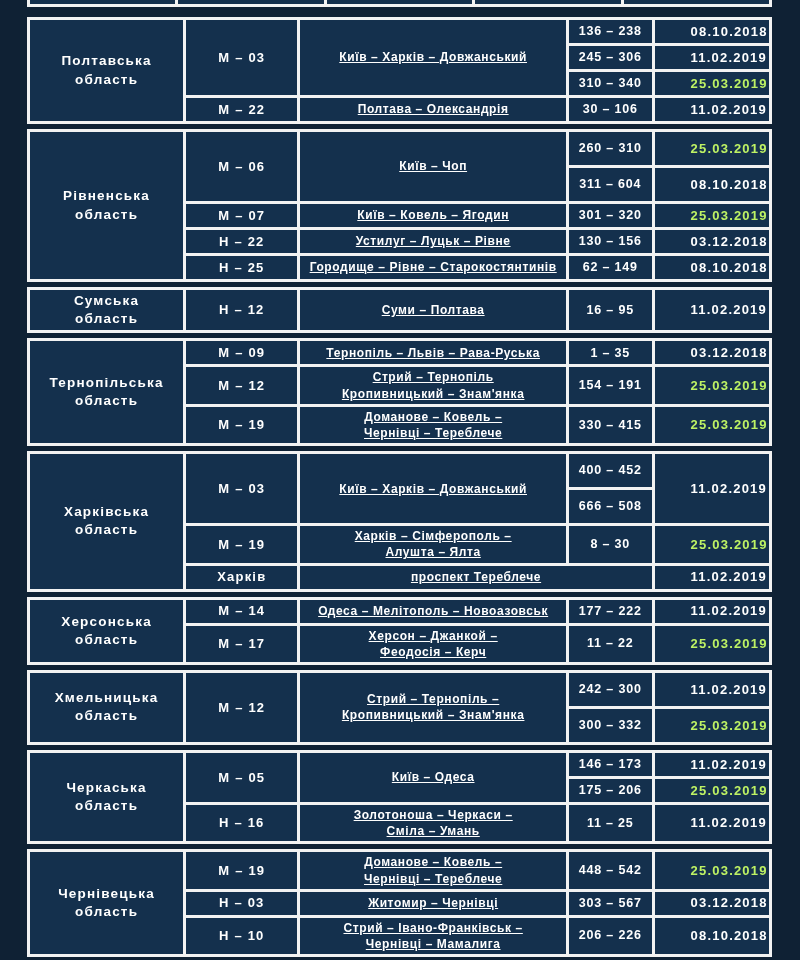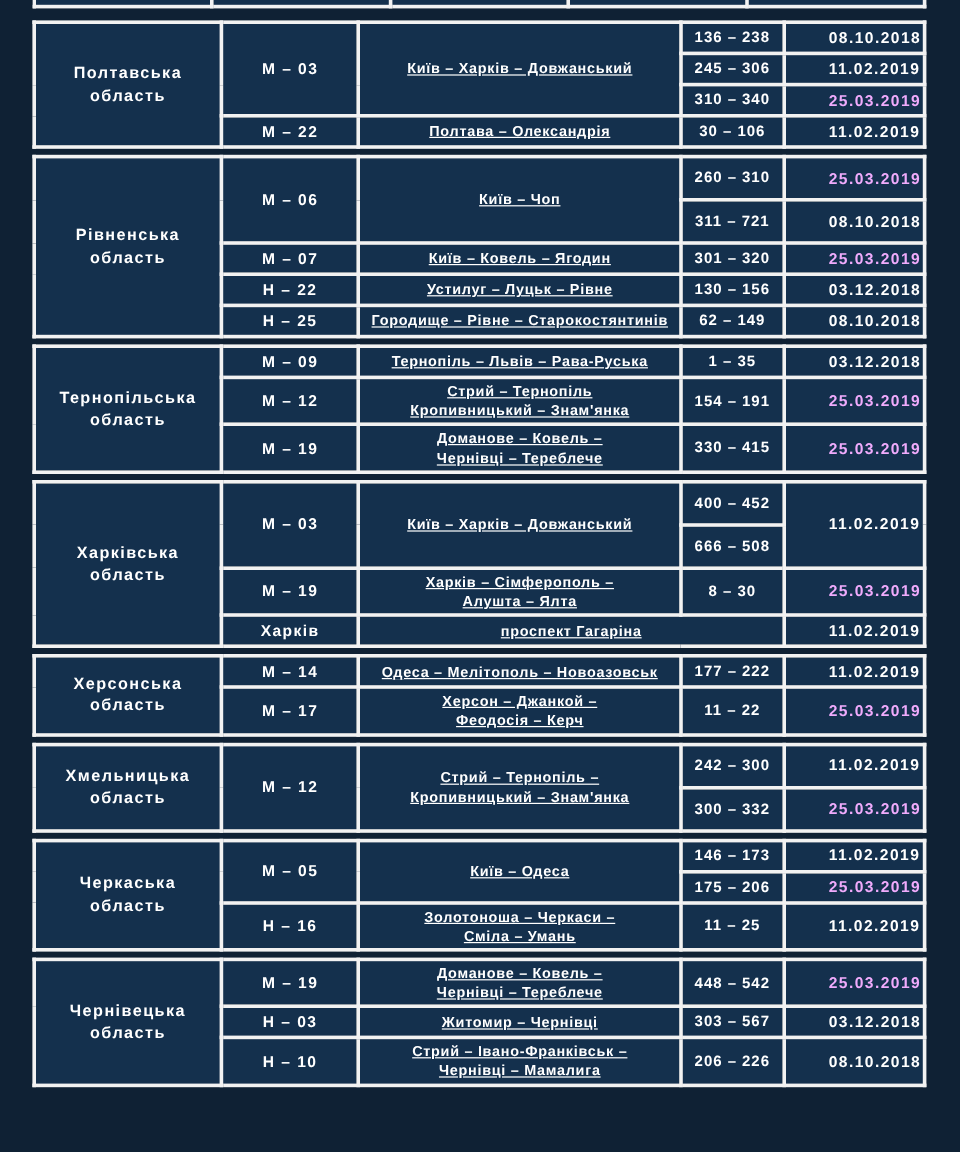--- a/index.html
+++ b/index.html
@@ -43,21 +43,21 @@
     padding: 2px 4px;
     height: 19px;
     overflow: hidden;
   }
   table.block tr.tall td { height: 29px; }
   table.block td.region { font-size: 13.5px; margin-left: 48px; }
   table.block td.code { font-size: 13px; white-space: nowrap; }
   table.block td.route { font-size: 12px; letter-spacing: 0.6px; white-space: nowrap; text-decoration: underline; }
   table.block td.km { font-size: 12.5px; letter-spacing: 0.8px; white-space: nowrap; }
   table.block td.date { font-size: 13px; white-space: nowrap; padding-left: 36px; }
-  table.block td.date.red { color: #f0abfc; }
+  table.block td.date.red { color: #bef264; }
   .stub-clip table.block td { height: 22px; }
 </style>
 </head>
 <body>
 
 <div class="table-area">
   <div class="stub-clip">
     <table class="block">
       <tbody>
         <tr>
@@ -113,40 +113,58 @@
         </colgroup>
         <tbody>
           <tr class="tall">
             <td class="region" rowspan="5">Рівненська<br>область</td>
             <td class="code" rowspan="2">М – 06</td>
             <td class="route" rowspan="2">Київ – Чоп</td>
             <td class="km">260 – 310</td>
             <td class="date red">25.03.2019</td>
           </tr>
           <tr class="tall">
-            <td class="km">311 – 721</td>
+            <td class="km">311 – 604</td>
             <td class="date">08.10.2018</td>
           </tr>
           <tr>
             <td class="code" rowspan="1">М – 07</td>
             <td class="route" rowspan="1">Київ – Ковель – Ягодин</td>
             <td class="km">301 – 320</td>
             <td class="date red">25.03.2019</td>
           </tr>
           <tr>
             <td class="code" rowspan="1">Н – 22</td>
             <td class="route" rowspan="1">Устилуг – Луцьк – Рівне</td>
             <td class="km">130 – 156</td>
             <td class="date">03.12.2018</td>
           </tr>
           <tr>
             <td class="code" rowspan="1">Н – 25</td>
             <td class="route" rowspan="1">Городище – Рівне – Старокостянтинів</td>
             <td class="km">62 – 149</td>
             <td class="date">08.10.2018</td>
+          </tr>
+        </tbody>
+      </table>
+      <table class="block">
+        <colgroup>
+          <col style="width: 153px;">
+          <col style="width: 112px;">
+          <col style="width: 263px;">
+          <col style="width: 84px;">
+          <col style="width: 115px;">
+        </colgroup>
+        <tbody>
+          <tr>
+            <td class="region" rowspan="1">Сумська<br>область</td>
+            <td class="code" rowspan="1">Н – 12</td>
+            <td class="route" rowspan="1">Суми – Полтава</td>
+            <td class="km">16 – 95</td>
+            <td class="date">11.02.2019</td>
           </tr>
         </tbody>
       </table>
       <table class="block">
         <colgroup>
           <col style="width: 153px;">
           <col style="width: 112px;">
           <col style="width: 263px;">
           <col style="width: 84px;">
           <col style="width: 115px;">
@@ -193,21 +211,21 @@
             <td class="km">666 – 508</td>
           </tr>
           <tr>
             <td class="code" rowspan="1">М – 19</td>
             <td class="route" rowspan="1">Харків – Сімферополь –<br>Алушта – Ялта</td>
             <td class="km">8 – 30</td>
             <td class="date red">25.03.2019</td>
           </tr>
           <tr>
             <td class="code" rowspan="1">Харків</td>
-            <td class="route" rowspan="1" colspan="2">проспект Гагаріна</td>
+            <td class="route" rowspan="1" colspan="2">проспект Тереблече</td>
             <td class="date">11.02.2019</td>
           </tr>
         </tbody>
       </table>
       <table class="block">
         <colgroup>
           <col style="width: 153px;">
           <col style="width: 112px;">
           <col style="width: 263px;">
           <col style="width: 84px;">

